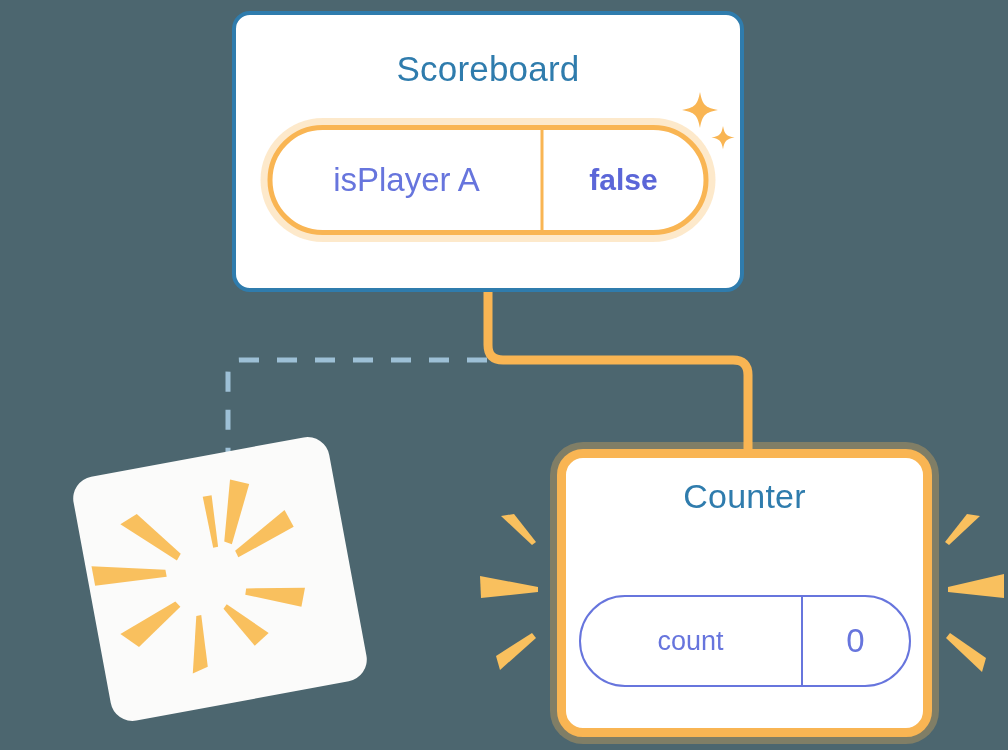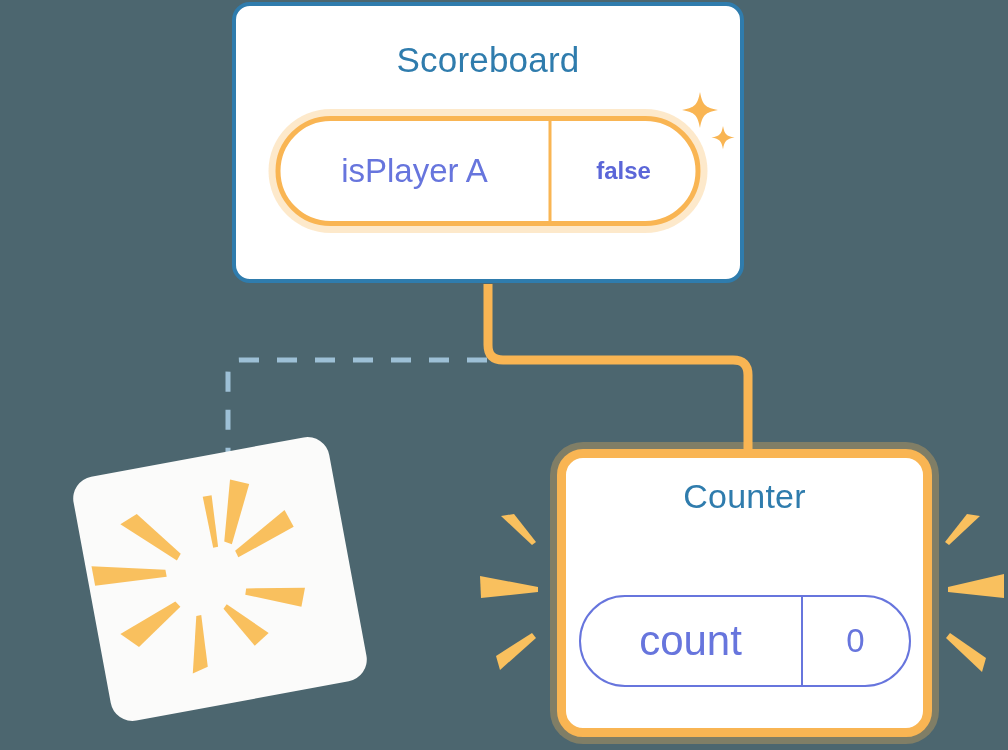--- a/index.html
+++ b/index.html
@@ -29,21 +29,21 @@
     width: 1008px;
     height: 750px;
     pointer-events: none;
     z-index: 1;
   }
 
   
   .card-scoreboard {
     position: absolute;
     left: 232px;
-    top: 2px;
+    top: 11px;
     width: 512px;
     height: 281px;
     box-sizing: border-box;
     background: #ffffff;
     border: 4px solid #2f7cad;
     border-radius: 18px;
     z-index: 3;
   }
   .card-title {
     text-align: center;
@@ -87,24 +87,24 @@
   }
   .pill-hot .pill-sep {
     width: 3px;
     background: #f9b553;
     flex: 0 0 3px;
   }
   .pill-hot .pill-val {
     display: flex;
     align-items: center;
     justify-content: center;
-    padding: 0 22px;
+    padding: 0 30px;
     min-width: 100px;
     color: #5b66d8;
-    font-size: 24px;
+    font-size: 30px;
     font-weight: 700;
     white-space: nowrap;
   }
 
   
   .sparkles {
     position: absolute;
     left: 676px;
     top: 92px;
     width: 64px;
@@ -163,21 +163,21 @@
     border-radius: 999px;
     background: #ffffff;
   }
   .pill-cool .pill-key {
     display: flex;
     align-items: center;
     justify-content: center;
     padding: 0 30px;
     min-width: 160px;
     color: #6775dd;
-    font-size: 42px;
+    font-size: 27px;
     white-space: nowrap;
   }
   .pill-cool .pill-sep {
     width: 2px;
     background: #6775dd;
     flex: 0 0 2px;
   }
   .pill-cool .pill-val {
     display: flex;
     align-items: center;

